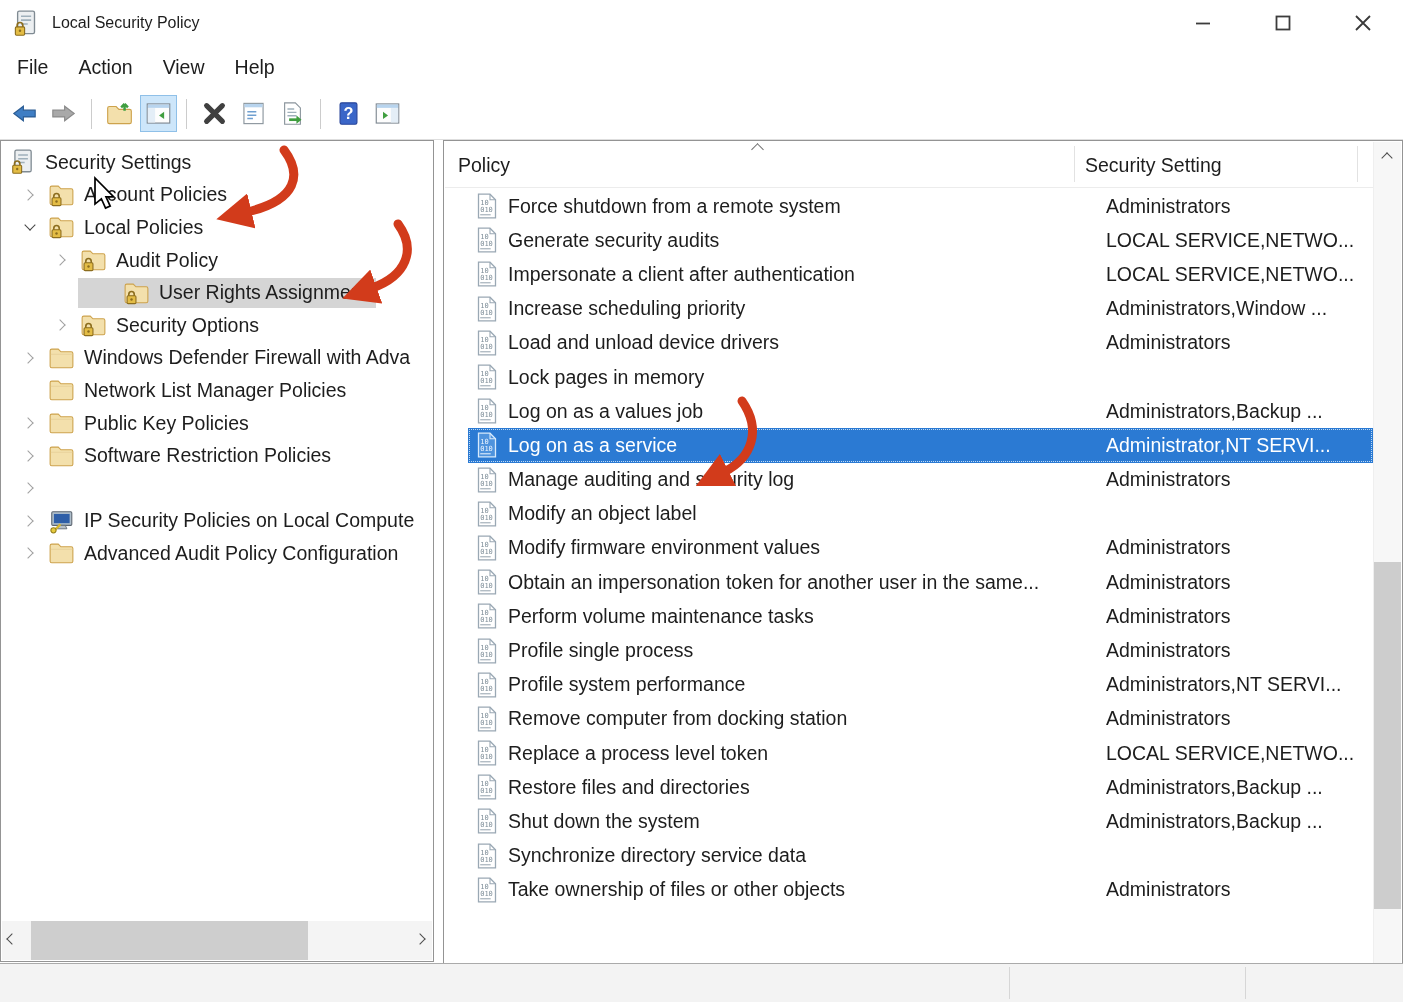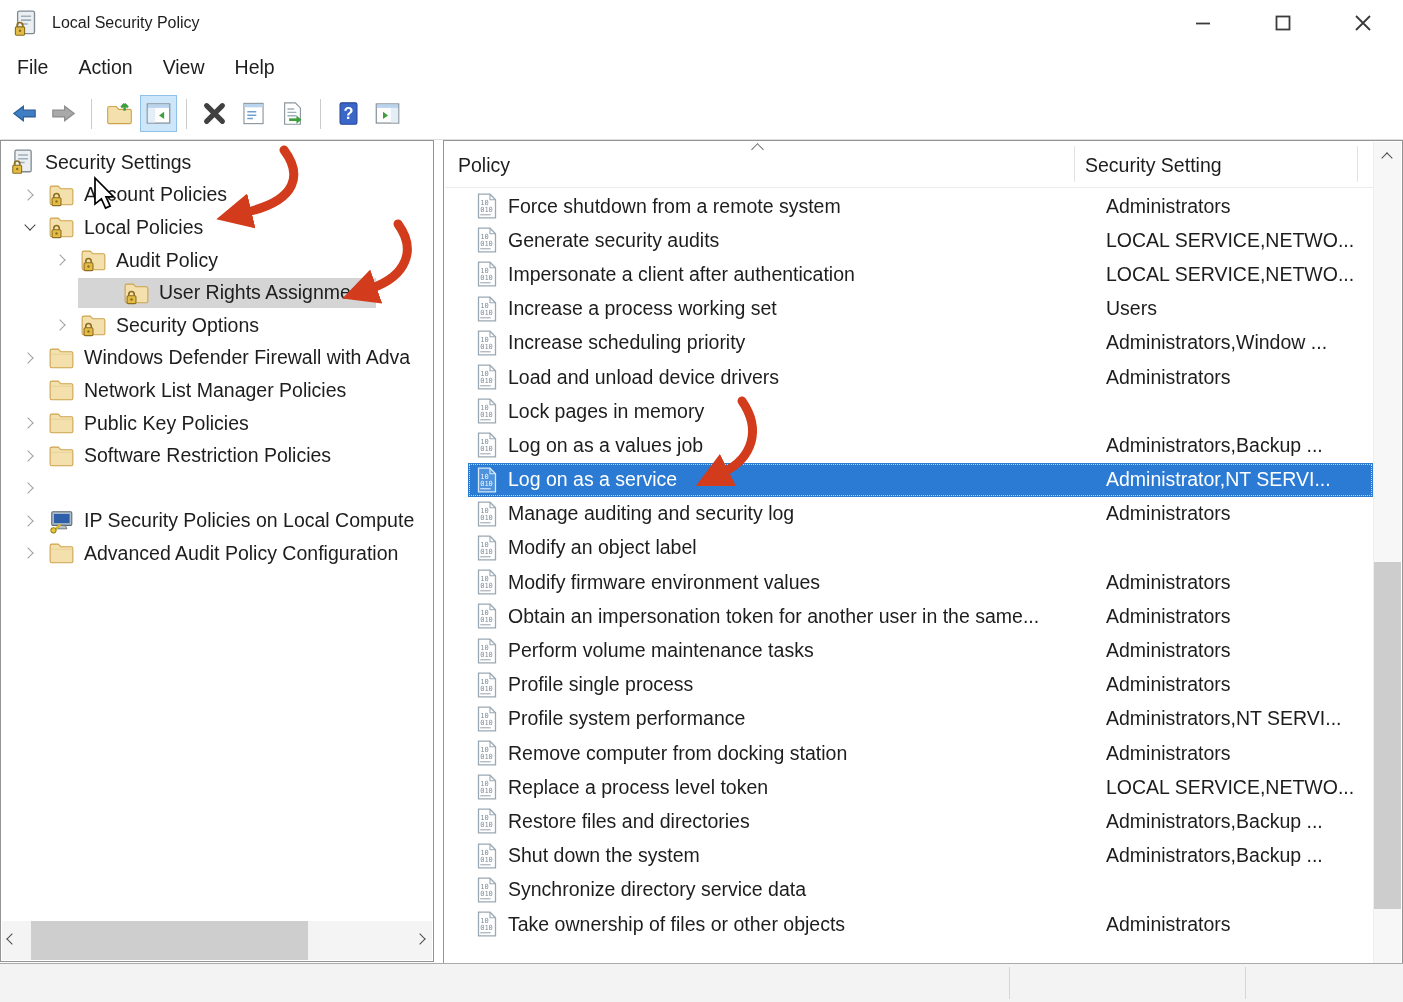--- a/index.html
+++ b/index.html
@@ -451,29 +451,20 @@
           </span>
           <span class="lrow-policy">Impersonate a client after authentication</span>
           <span class="lrow-setting">LOCAL SERVICE,NETWO...</span>
         </div>
         <div class="lrow">
           <span class="lrow-icon">
             <svg viewBox="0 0 24 26">
               <use href="#sym-policy-doc"></use>
             </svg>
           </span>
-          <span class="lrow-policy">Increase a process working set</span>
-          <span class="lrow-setting">Users</span>
-        </div>
-        <div class="lrow">
-          <span class="lrow-icon">
-            <svg viewBox="0 0 24 26">
-              <use href="#sym-policy-doc"></use>
-            </svg>
-          </span>
           <span class="lrow-policy">Increase scheduling priority</span>
           <span class="lrow-setting">Administrators,Window ...</span>
         </div>
         <div class="lrow">
           <span class="lrow-icon">
             <svg viewBox="0 0 24 26">
               <use href="#sym-policy-doc"></use>
             </svg>
           </span>
           <span class="lrow-policy">Load and unload device drivers</span>

